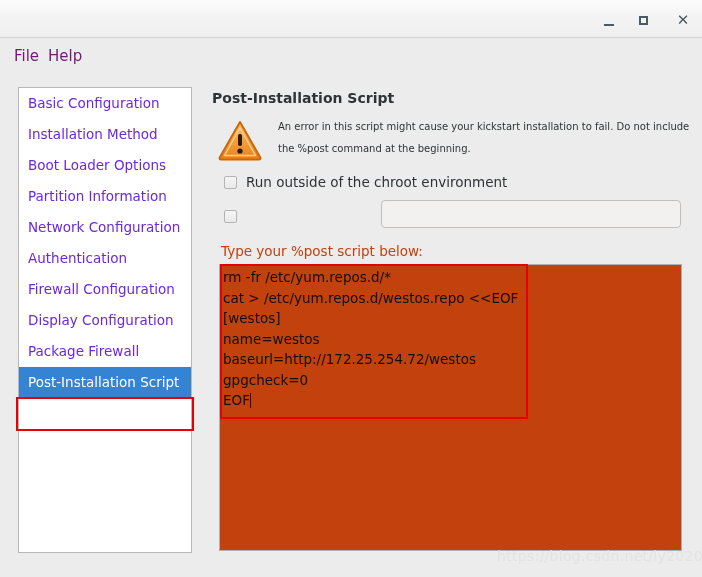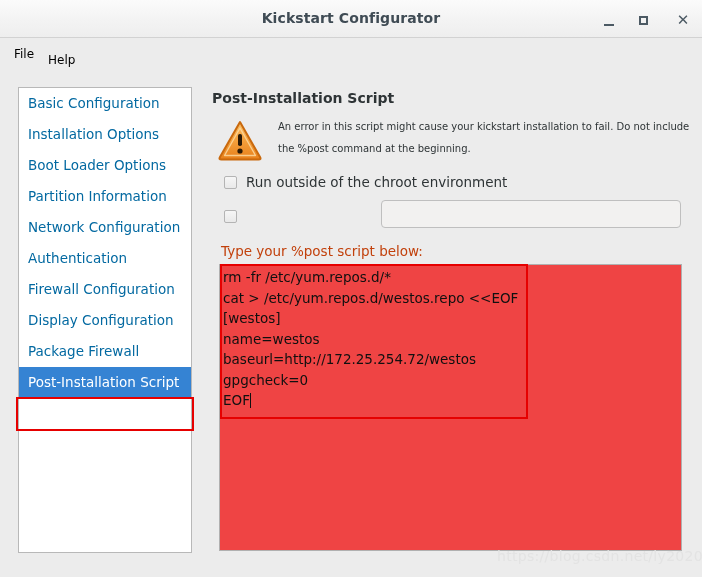--- a/index.html
+++ b/index.html
@@ -72,44 +72,44 @@
   
   #menubar {
     position: absolute;
     left: 0; top: 38px;
     width: 702px; height: 34px;
     background: #ececec;
   }
   .menu-item {
     position: absolute;
     top: 7px;
-    font-size: 12px;
-    color: #000000;
+    font-size: 15px;
+    color: #701a75;
     padding: 2px 6px;
     cursor: default;
   }
   #menu-file { left: 8px; }
-  #menu-help { left: 42px; margin-top: 6px; }
+  #menu-help { left: 42px; }
 
   
   #sidebar {
     position: absolute;
     left: 18px; top: 87px;
     width: 174px; height: 466px;
     background: #ffffff;
     border: 1px solid #b8b8b8;
     box-sizing: border-box;
     overflow: hidden;
   }
   .side-item {
     height: 31px;
     line-height: 31px;
     padding-left: 9px;
     font-size: 13.5px;
-    color: #0369a1;
+    color: #6d28d9;
     white-space: nowrap;
     cursor: default;
     box-sizing: border-box;
   }
   .side-item.selected {
     background: #3583d3;
     color: #ffffff;
   }
   
   #anno-sidebar {
@@ -186,21 +186,21 @@
     left: 221px; top: 243px;
     font-size: 13.5px;
     color: #c2410c;
     text-align: center;
   }
 
   #script-area {
     position: absolute;
     left: 219px; top: 264px;
     width: 463px; height: 287px;
-    background: #ef4444;
+    background: #c2410c;
     border: 1px solid #b0b0b0;
     box-sizing: border-box;
     overflow: hidden;
   }
   #script-text {
     position: absolute;
     left: 3px; top: 2px;
     font-size: 13.5px;
     color: #101010;
     line-height: 20.5px;
@@ -233,40 +233,39 @@
     letter-spacing: 0.3px;
     user-select: none;
     pointer-events: none;
     white-space: nowrap;
   }
 </style>
 </head>
 <body>
 
 <div id="titlebar">
-  <div id="titlebar-title">Kickstart Configurator</div>
   <div class="wbtn" id="btn-min">
     <span class="glyph-min"></span>
   </div>
   <div class="wbtn" id="btn-max">
     <span class="glyph-max"></span>
   </div>
   <div class="wbtn" id="btn-close">
     <span class="glyph-close">✕</span>
   </div>
 </div>
 
 <div id="menubar">
   <div class="menu-item" id="menu-file">File</div>
   <div class="menu-item" id="menu-help">Help</div>
 </div>
 
 <div id="sidebar">
     <div class="side-item"><span>Basic Configuration</span></div>
-    <div class="side-item"><span>Installation Options</span></div>
+    <div class="side-item"><span>Installation Method</span></div>
     <div class="side-item"><span>Boot Loader Options</span></div>
     <div class="side-item"><span>Partition Information</span></div>
     <div class="side-item"><span>Network Configuration</span></div>
     <div class="side-item"><span>Authentication</span></div>
     <div class="side-item"><span>Firewall Configuration</span></div>
     <div class="side-item"><span>Display Configuration</span></div>
     <div class="side-item"><span>Package Firewall</span></div>
     <div class="side-item selected"><span>Post-Installation Script</span></div>
   </div>
 <div id="anno-sidebar"></div>

